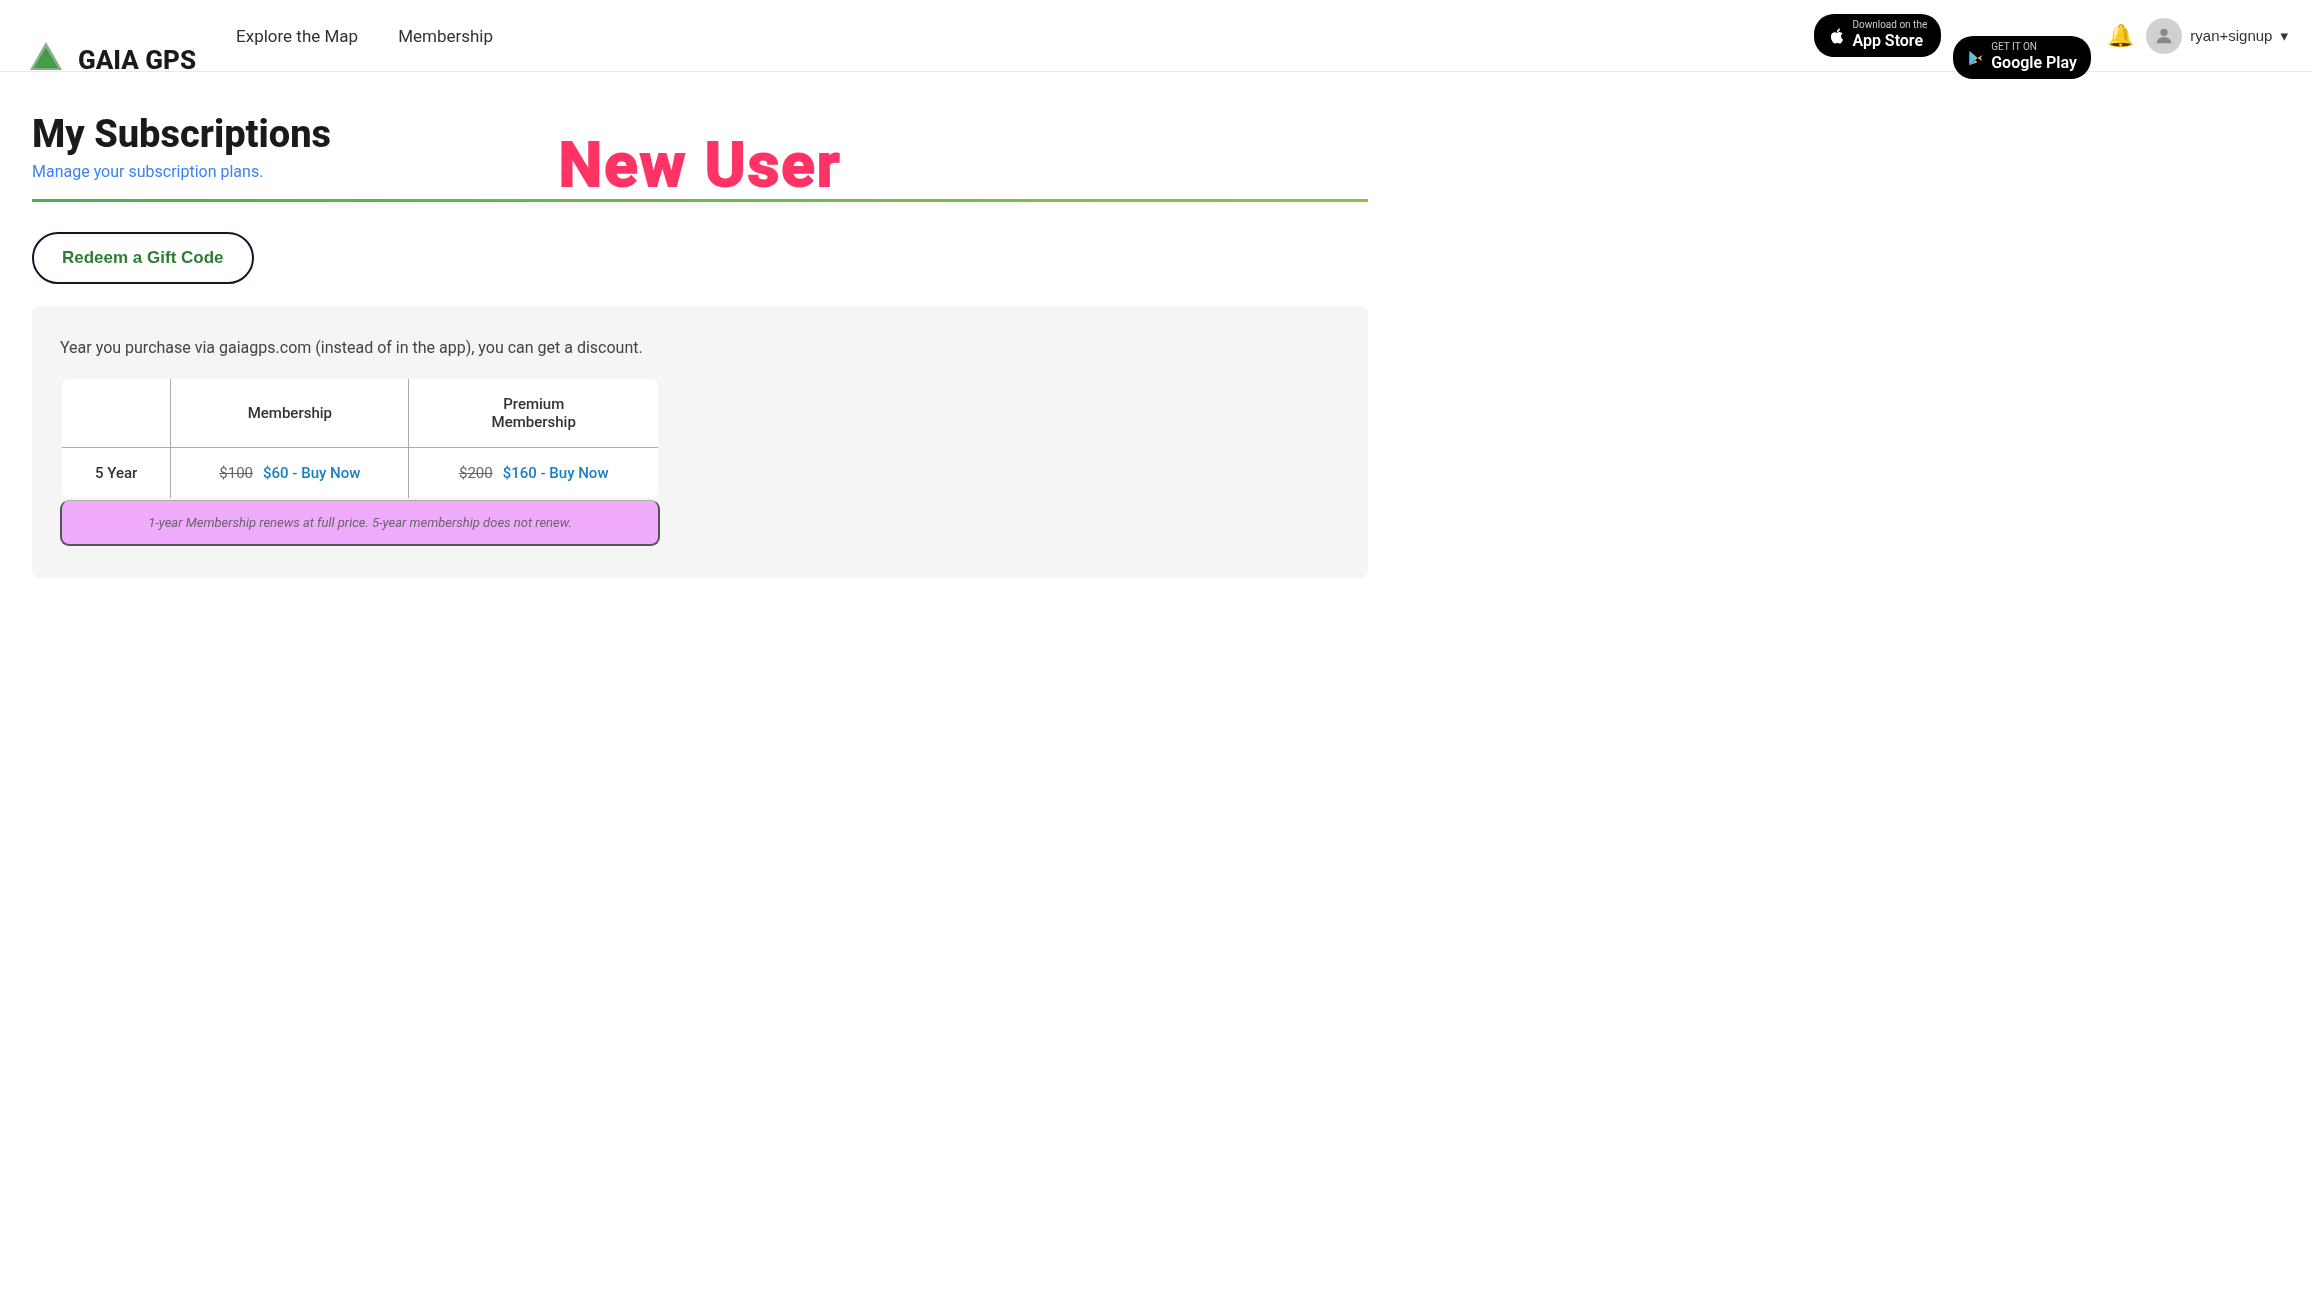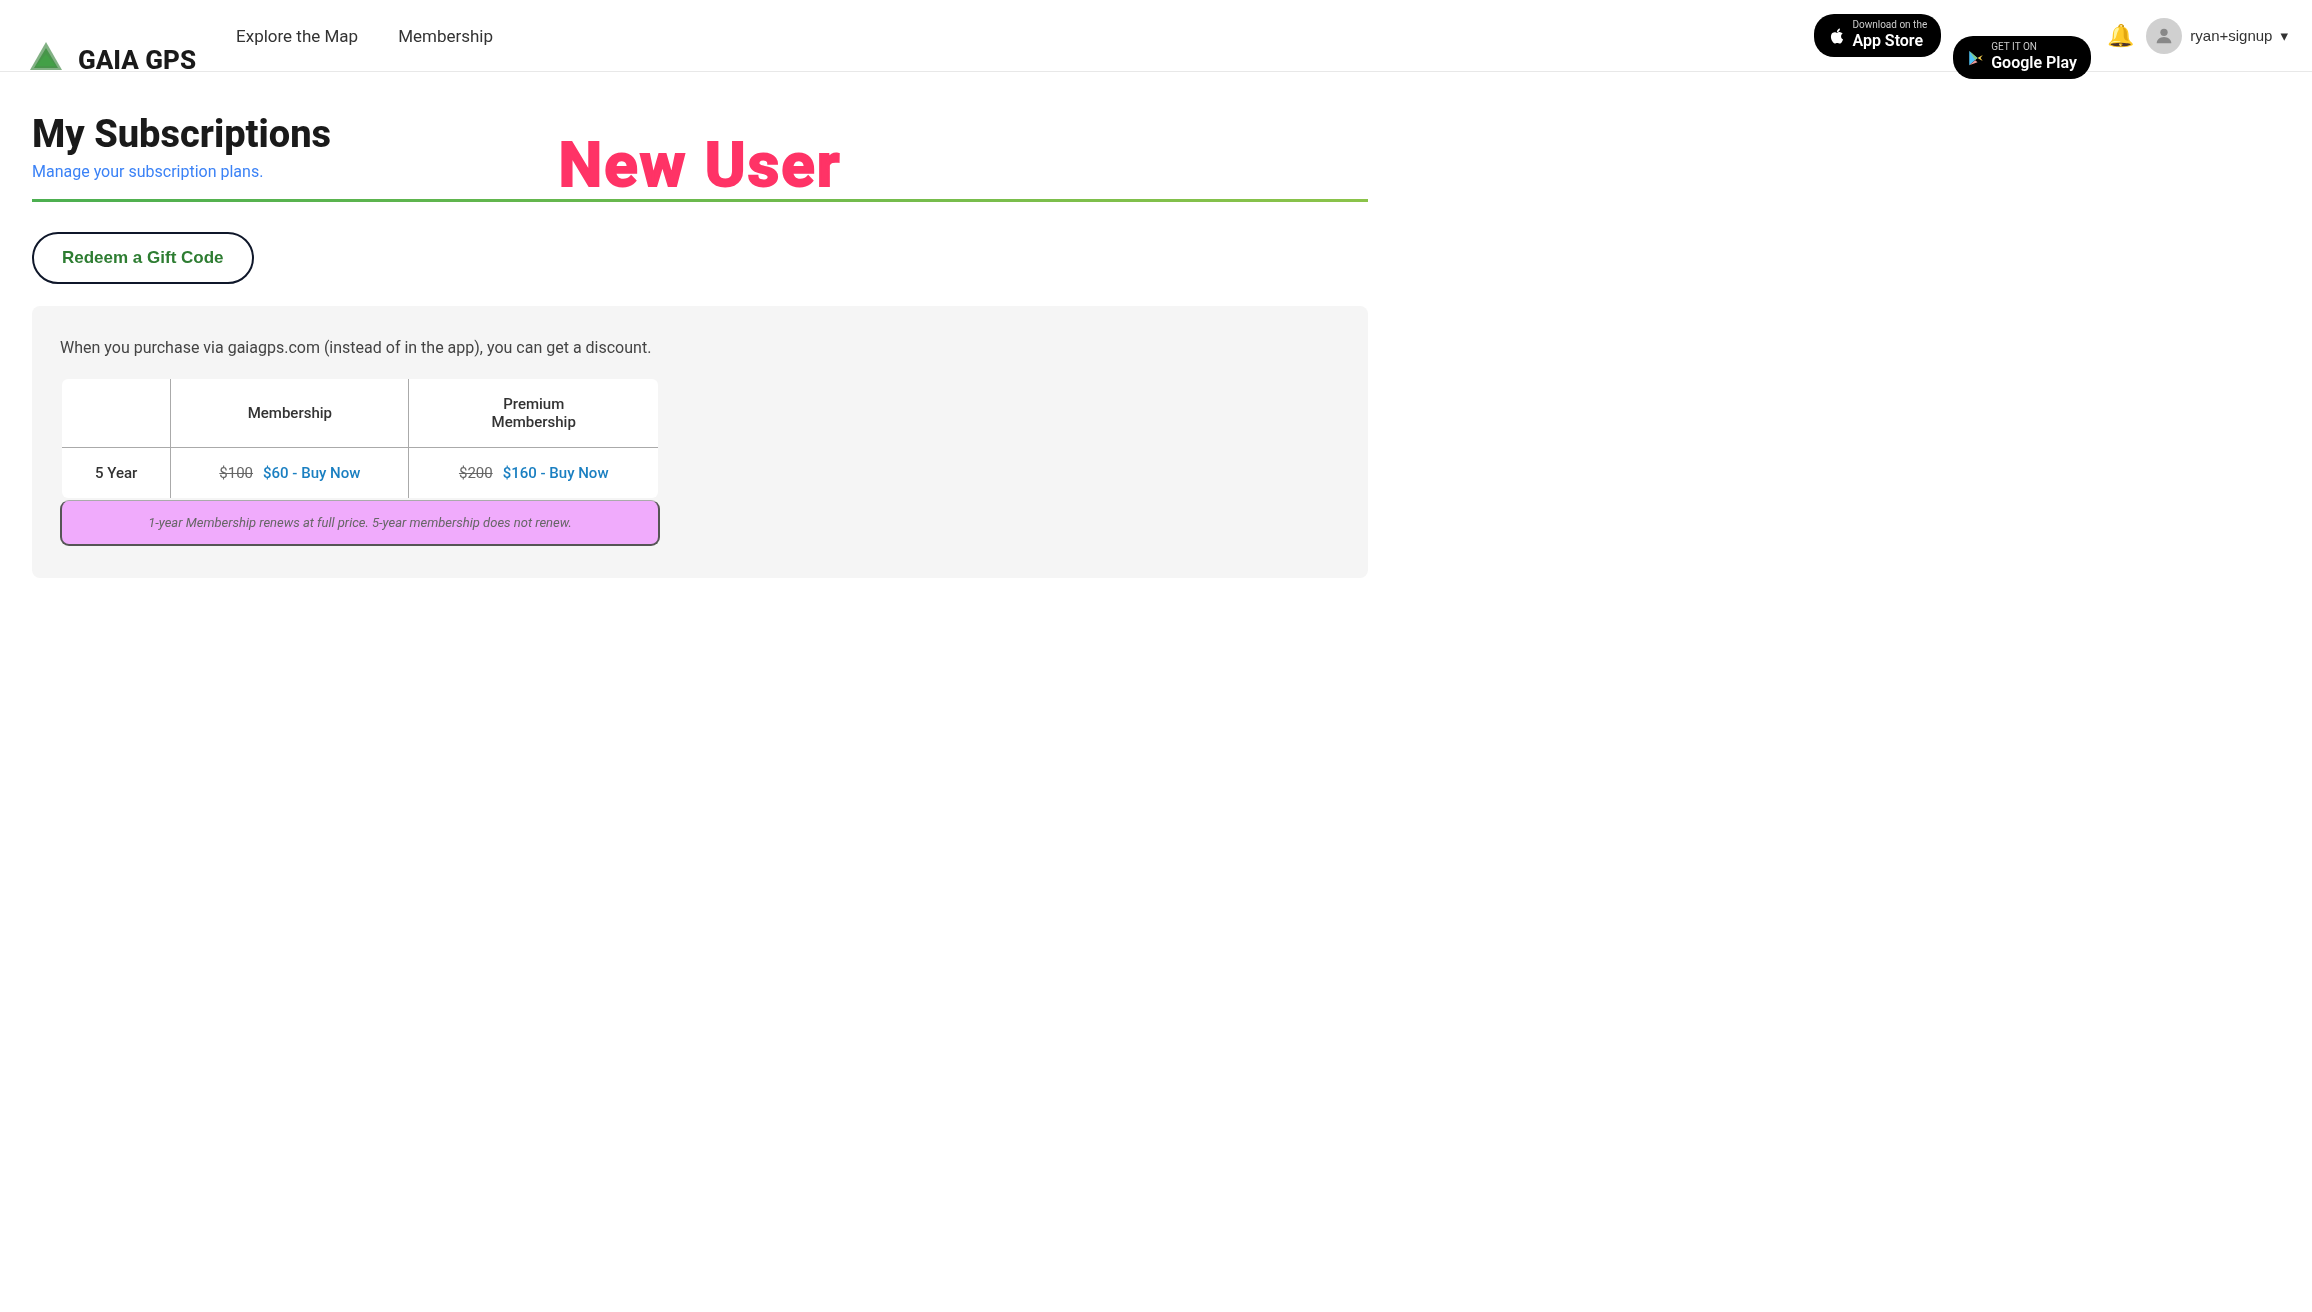--- a/index.html
+++ b/index.html
@@ -160,21 +160,21 @@
     <h1 class="page-title">My Subscriptions</h1>
     <p class="page-subtitle">Manage your subscription plans.</p>
     <div class="new-user-badge">New User</div>
   </div>
 
   <hr class="divider">
 
   <button class="redeem-btn">Redeem a Gift Code</button>
 
   <div class="membership-card">
-    <p class="card-desc">When you purchase via gaiagps.com (instead of in the app), you can get a discount.</p>
+    <p class="card-desc">Year you purchase via gaiagps.com (instead of in the app), you can get a discount.</p>
 
     <div class="table-wrapper">
       <table class="pricing-table">
         <thead>
           <tr>
             <th></th>
             <th>Membership</th>
             <th>
               <span>Premium</span><br>
               <span>Membership</span>

